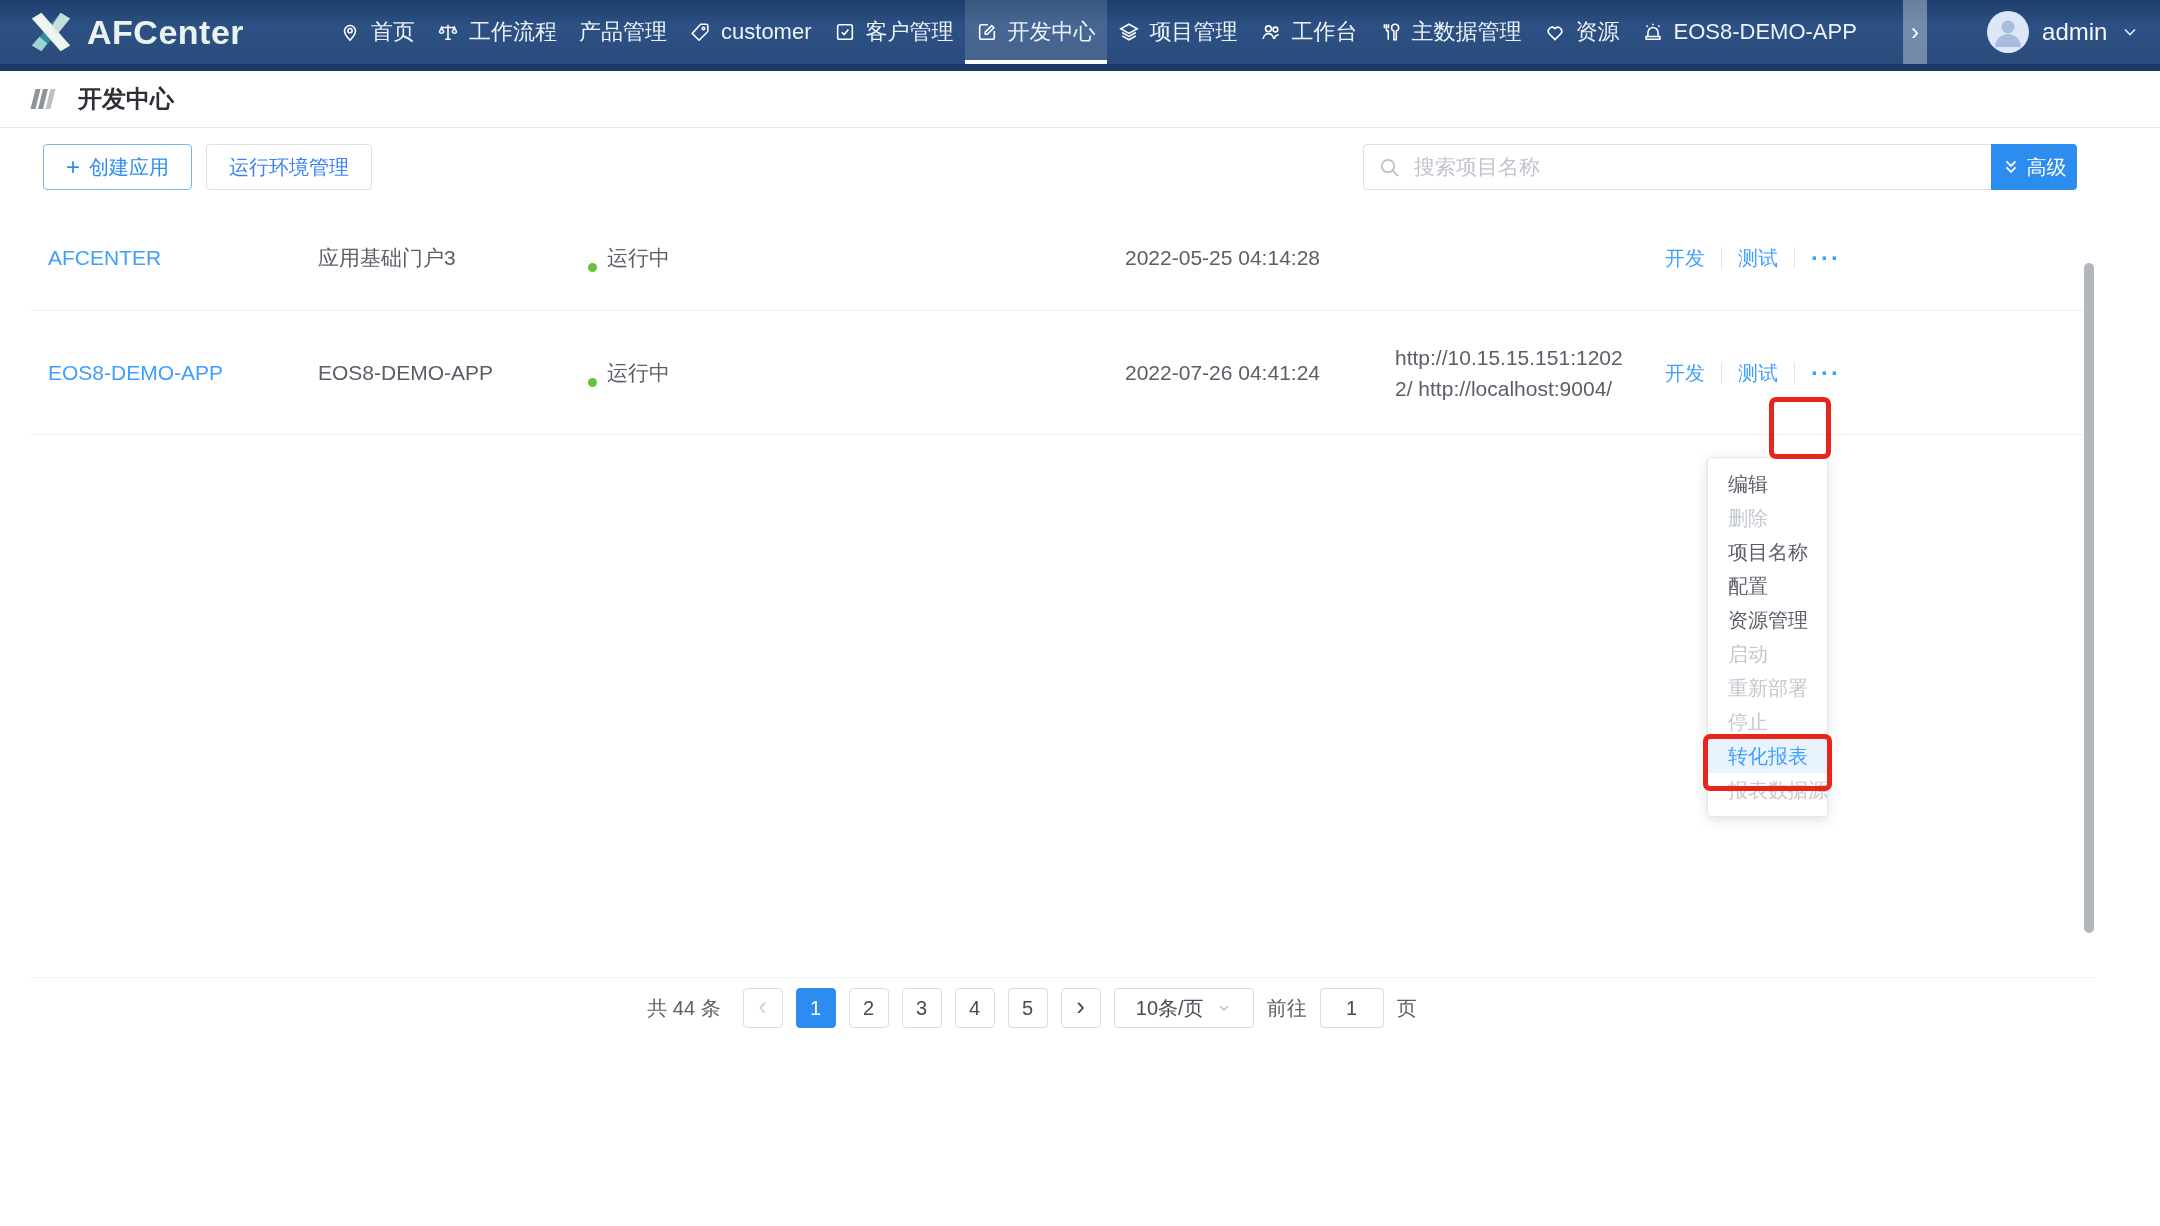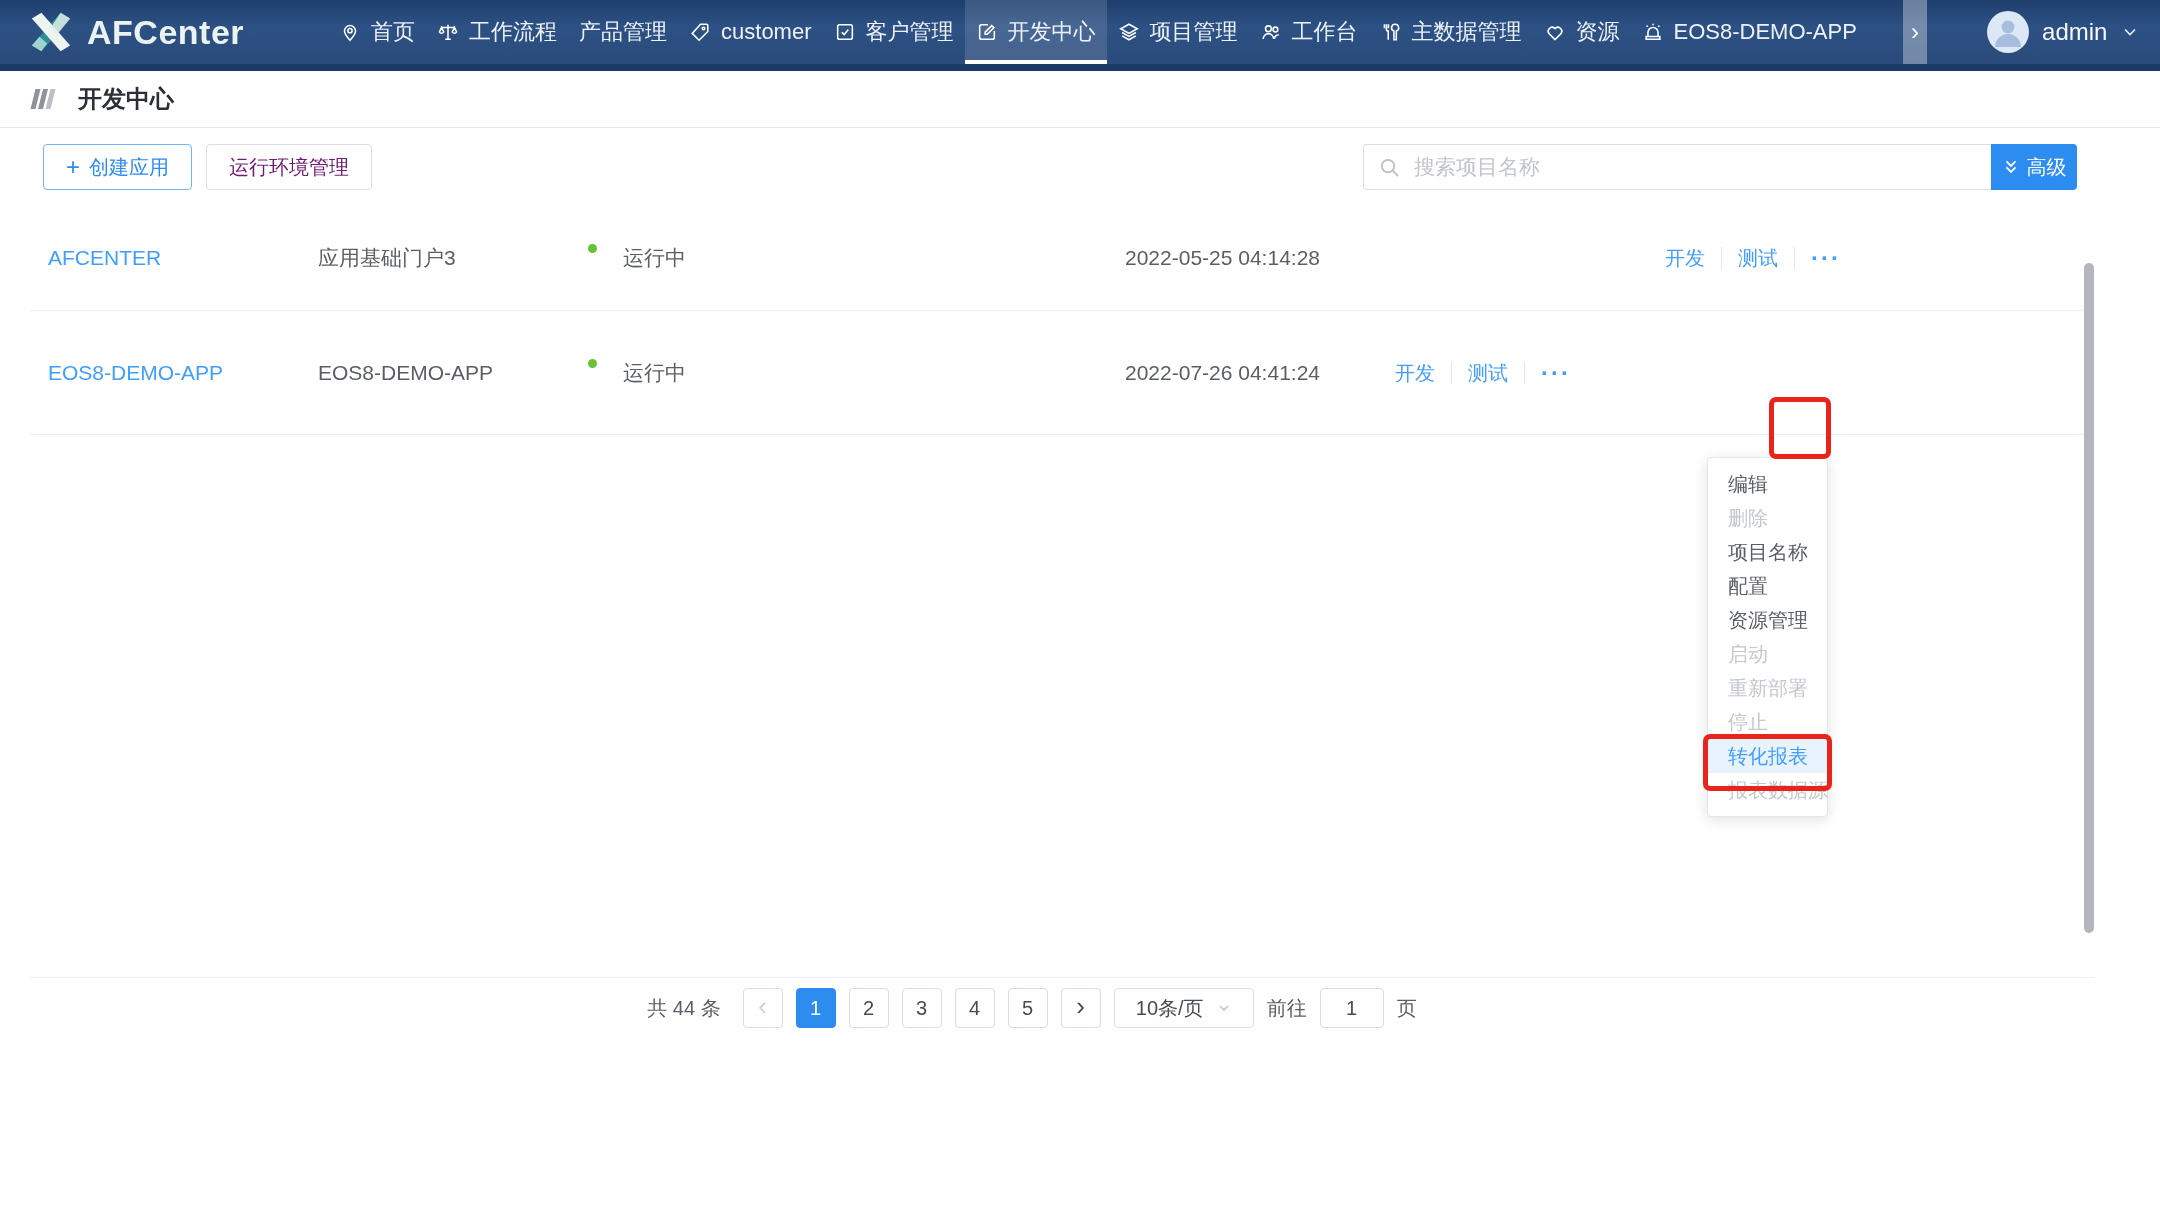--- a/index.html
+++ b/index.html
@@ -30,21 +30,21 @@
   .breadcrumb-title { font-size:24px; font-weight:600; color:#2b2f36; }
 
   
   .toolbar { height:62px; display:flex; align-items:flex-end; justify-content:space-between;
     padding:0 83px 0 43px; }
   .toolbar-left { display:flex; gap:14px; }
   .btn { height:46px; border-radius:4px; font-size:20px; display:inline-flex; align-items:center;
     justify-content:center; padding:0 22px; background:#fff; cursor:pointer; }
   .btn-create { border:1px solid #74b6f5; color:#2d8cf0; gap:9px; }
   .btn-create .plus { font-size:24px; line-height:1; }
-  .btn-default { border:1px solid #dcdfe6; color:#701a75; }
+  .btn-default { border:1px solid #dcdfe6; color:#3b82f6; }
   .search-wrap { display:flex; width:714px; height:46px; }
   .search-box { position:relative; flex:1; }
   .search-box svg { position:absolute; left:15px; top:12px; }
   .search-input { width:100%; height:46px; border:1px solid #dcdfe6; border-right:none;
     border-radius:4px 0 0 4px; padding:0 14px 0 50px; font-size:21px; color:#333; outline:none;
     font-family:inherit; }
   .search-input::placeholder { color:#c0c4cc; }
   .btn-adv { width:86px; height:46px; background:#2d8cf0; color:#fff; border:none;
     border-radius:0 4px 4px 0; font-size:20px; display:flex; gap:7px; align-items:center;
     justify-content:center; cursor:pointer;font-family:Liberation Serif, serif; }
@@ -53,21 +53,21 @@
   .table { margin:16px 0 0 30px; width:2064px; position:relative; font-size:21px; }
   .thead { display:flex; background:#fafbfc; height:52px; align-items:center;
     border-bottom:1px solid #ebeef5; font-weight:bold; color:#24292f; }
   .tr { display:flex; align-items:center; border-bottom:1px solid #ebeef5; background:#fff; }
   .tr.row-1 { height:105px; } .tr.row-2 { height:124px; }
   .th,.td { flex:none; padding:0 20px 0 18px; overflow:hidden; }
   .c1{width:270px;} .c2{width:270px;} .c3{width:267px;} .c4{width:270px;}
   .c5{width:270px;} .c6{width:270px;} .c7{width:447px;}
   .app-link { color:#409eff; cursor:pointer; }
   .cell-muted { color:#5a5e66; }
-  .status { display:flex; align-items:flex-start; gap:26px; color:#5a5e66;font-family:Liberation Serif, serif; }
+  .status { display:flex; align-items:flex-end; gap:10px; color:#5a5e66;font-family:Liberation Serif, serif; }
   .status-dot { width:9px; height:9px; border-radius:50%; background:#67c23a; flex:none; }
   .desc { color:#5a5e66; line-height:31px; word-break:break-all; }
   .actions { display:flex; align-items:center; }
   .act { color:#409eff; font-size:20px; padding:0 16px; cursor:pointer; line-height:22px; }
   .act:first-child { padding-left:0; }
   .act + .act { border-left:1px solid #e2e6ec; }
   .more-btn { color:#409eff; font-weight:bold; font-size:24px; letter-spacing:2px;
     padding-left:16px; border-left:1px solid #e2e6ec; cursor:pointer; line-height:22px; }
   .table-empty { height:543px; border-bottom:1px solid #eef1f6; background:#fff; }
   .scroll-thumb { position:absolute; right:0; top:57px; width:10px; height:670px;
@@ -278,20 +278,21 @@
     <div class="td c1"><span class="app-link">EOS8-DEMO-APP</span></div>
     <div class="td c2 cell-muted">EOS8-DEMO-APP</div>
     <div class="td c3">
         <span class="status">
       <span class="status-dot"></span>
       <span>运行中</span>
         </span>
     </div>
     <div class="td c4 cell-muted"></div>
     <div class="td c5 cell-muted">2022-07-26 04:41:24</div>
+    <div class="td c6 desc">http://10.15.15.151:12022/ http://localhost:9004/</div>
     <div class="td c7 actions">
       <span class="act">开发</span>
       <span class="act">测试</span>
       <span class="more-btn">···</span>
     </div>
   </div>
 
   <div class="table-empty"></div>
   <div class="scroll-thumb"></div>
 </div>

